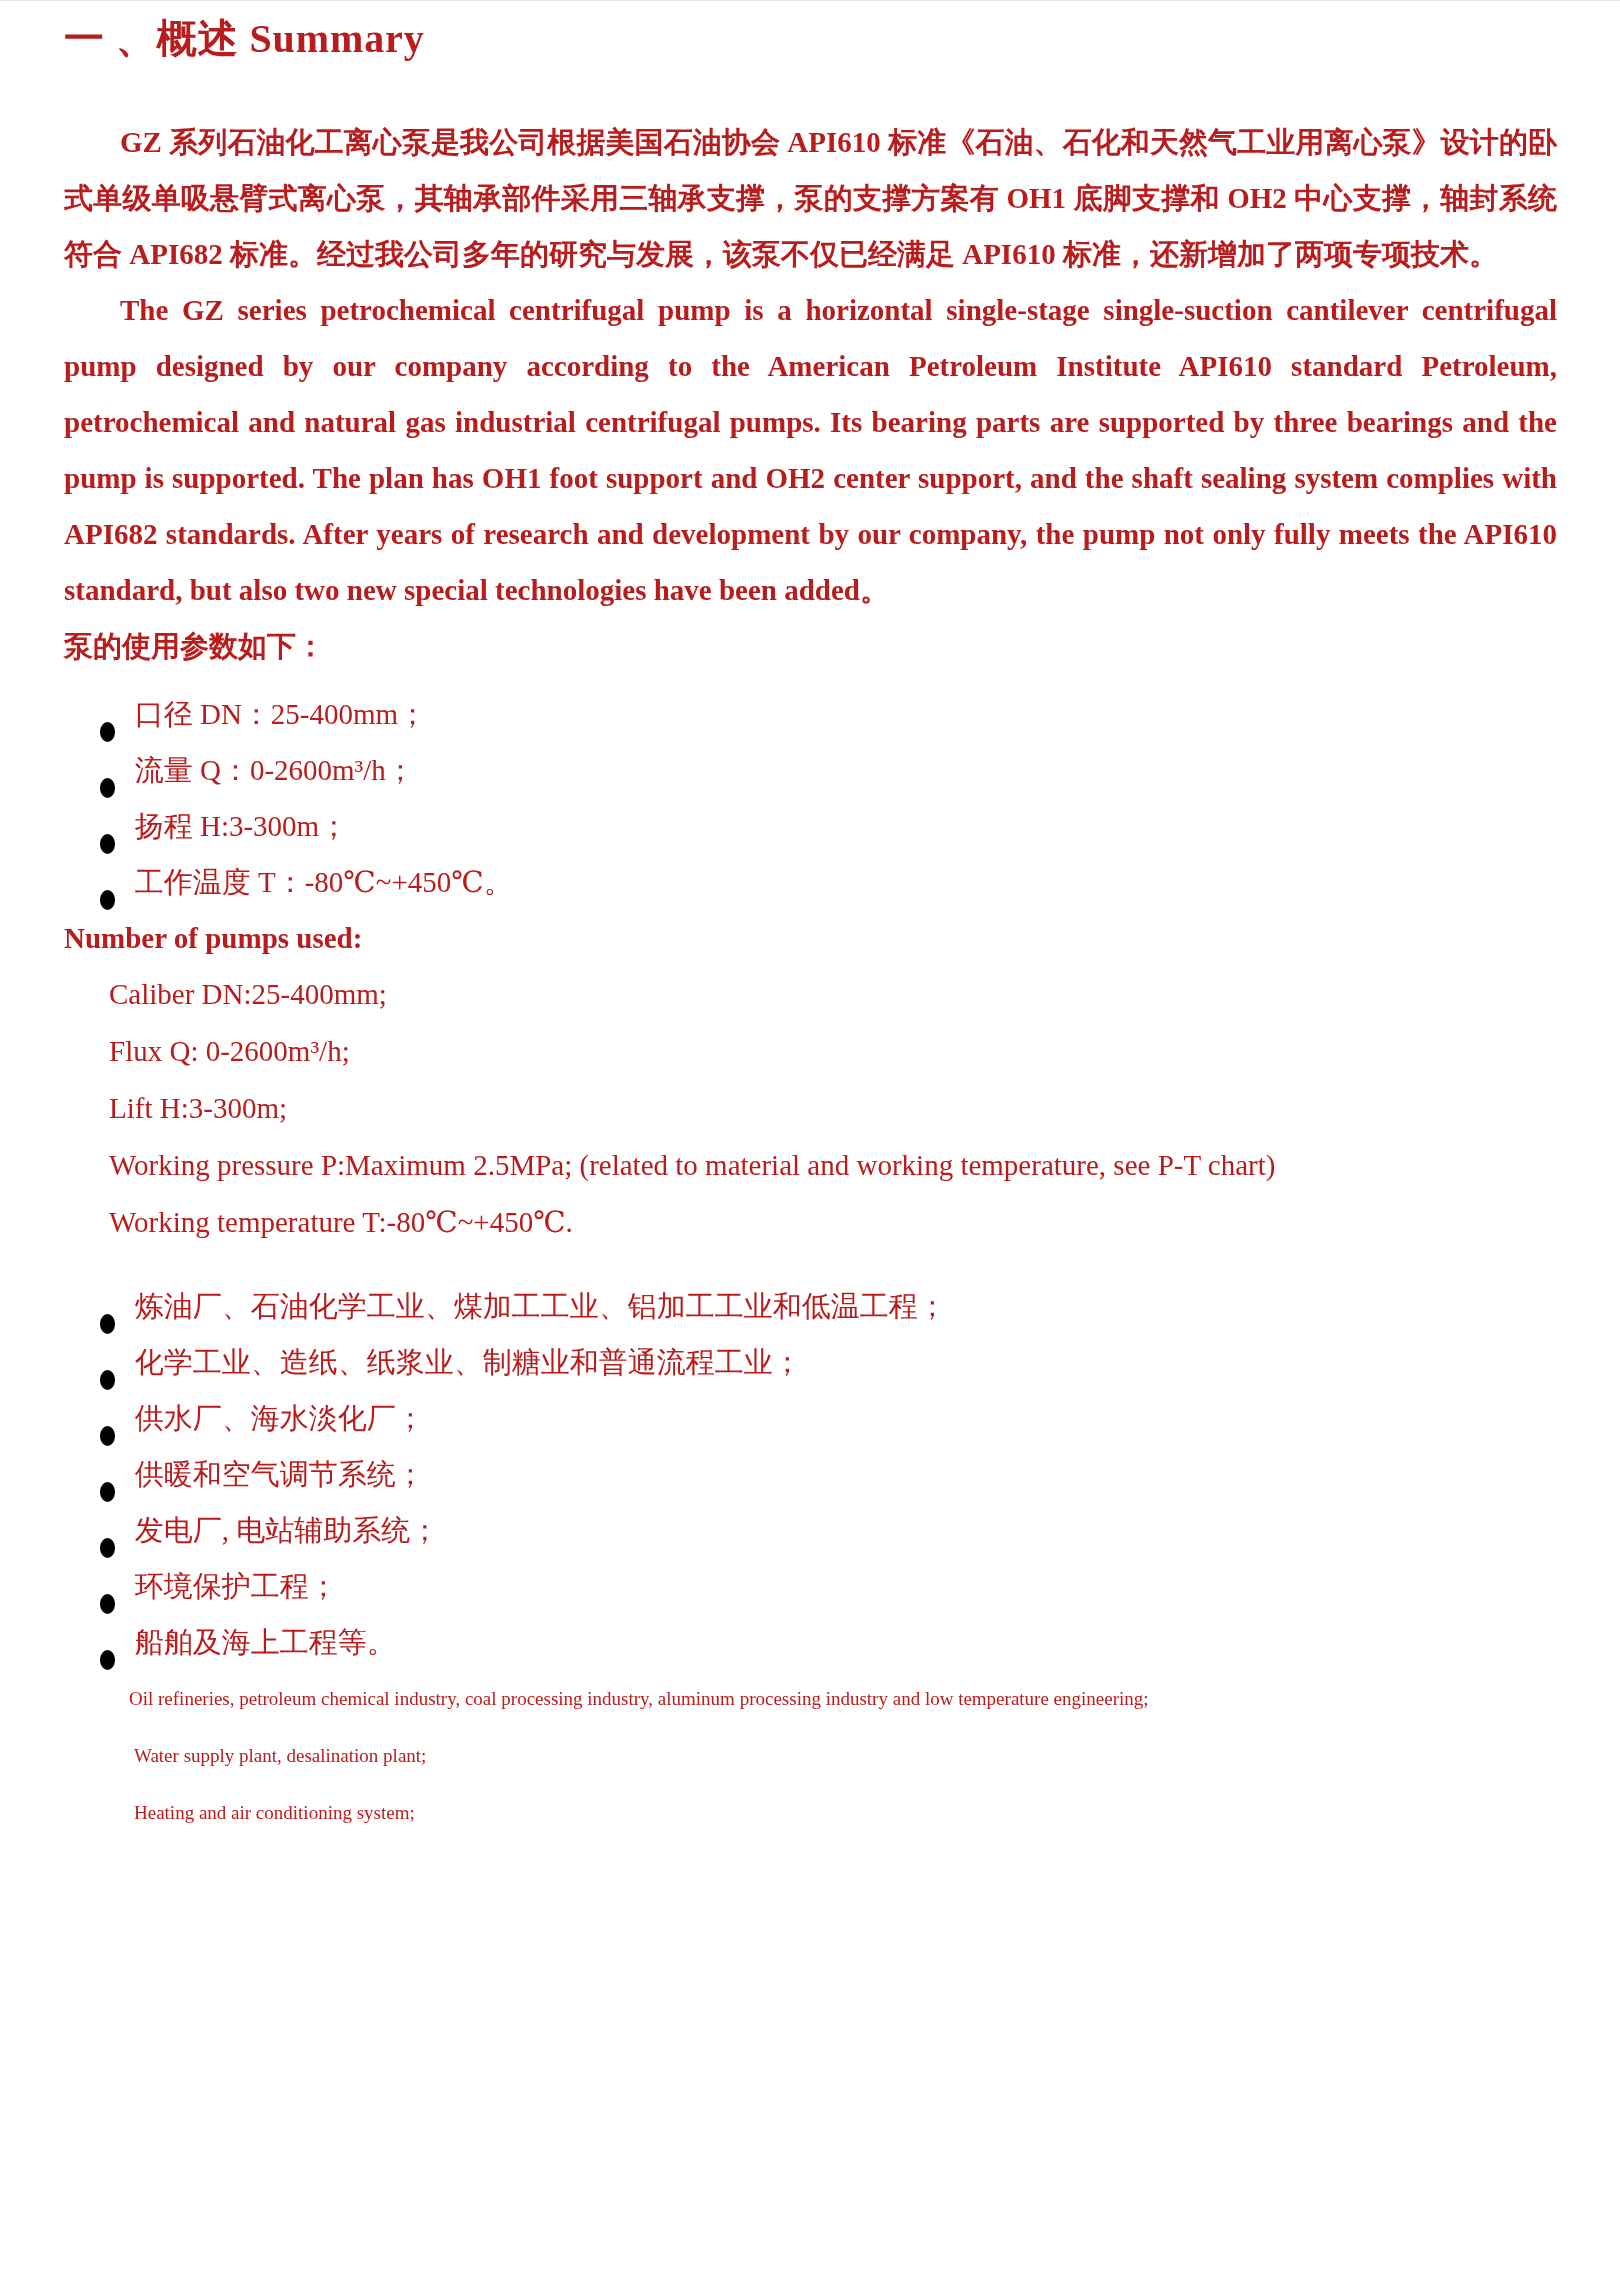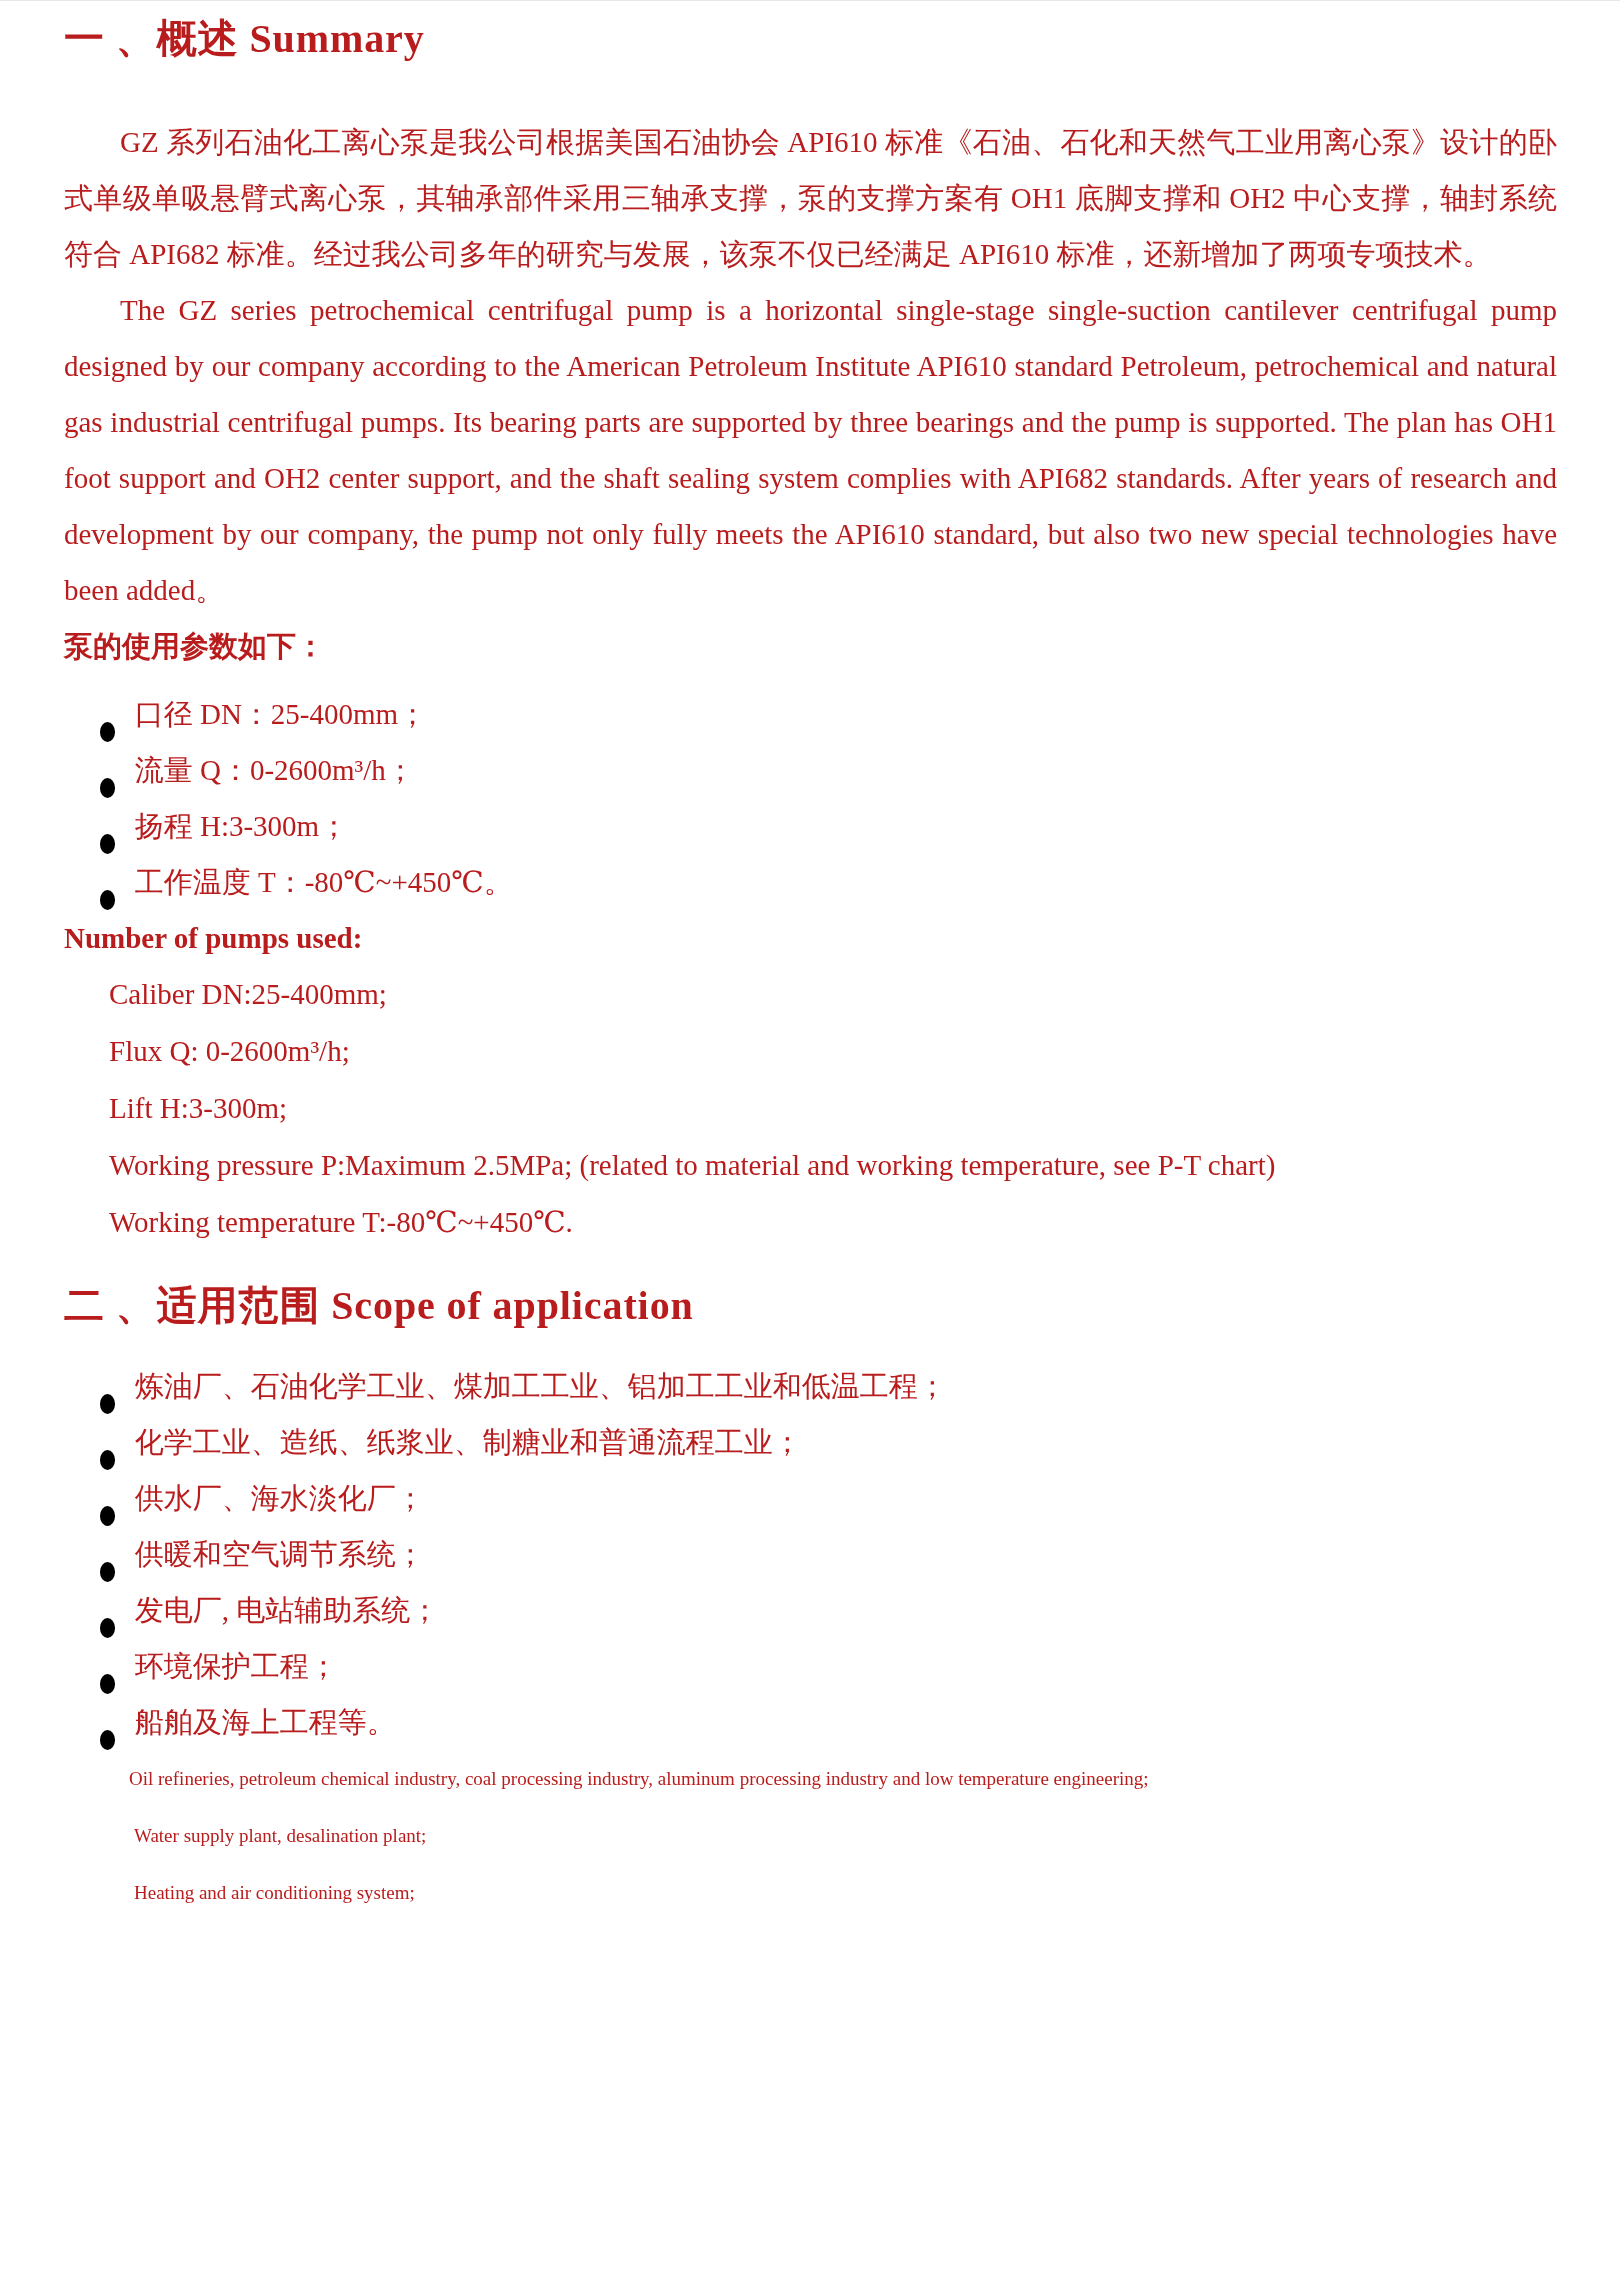--- a/index.html
+++ b/index.html
@@ -23,20 +23,21 @@
   }
   .h1.second {
     margin-top: 30px;
     margin-bottom: 0;
   }
   .para {
     font-size: 29px;
     line-height: 56px;
     text-align: justify;
     margin: 0;
+    font-weight: bold;
   }
   .para.indent { text-indent: 56px; }
   .subhead {
     font-size: 29px;
     font-weight: bold;
     line-height: 56px;
     margin: 0;
   }
   .bullets {
     list-style: none;
@@ -112,21 +113,20 @@
   <p class="subhead">Number of pumps used:</p>
 
   <div class="en-params">
     <p>Caliber DN:25-400mm;</p>
     <p>Flux Q: 0-2600m³/h;</p>
     <p>Lift H:3-300m;</p>
     <p>Working pressure P:Maximum 2.5MPa; (related to material and working temperature, see P-T chart)</p>
     <p>Working temperature T:-80℃~+450℃.</p>
   </div>
 
-  <h1 class="h1 second">二 、适用范围  Scope of application</h1>
 
   <ul class="bullets scope">
     <li>
       <span class="dot"></span>
       <span>炼油厂、石油化学工业、煤加工工业、铝加工工业和低温工程；</span>
     </li>
     <li>
       <span class="dot"></span>
       <span>化学工业、造纸、纸浆业、制糖业和普通流程工业；</span>
     </li>

